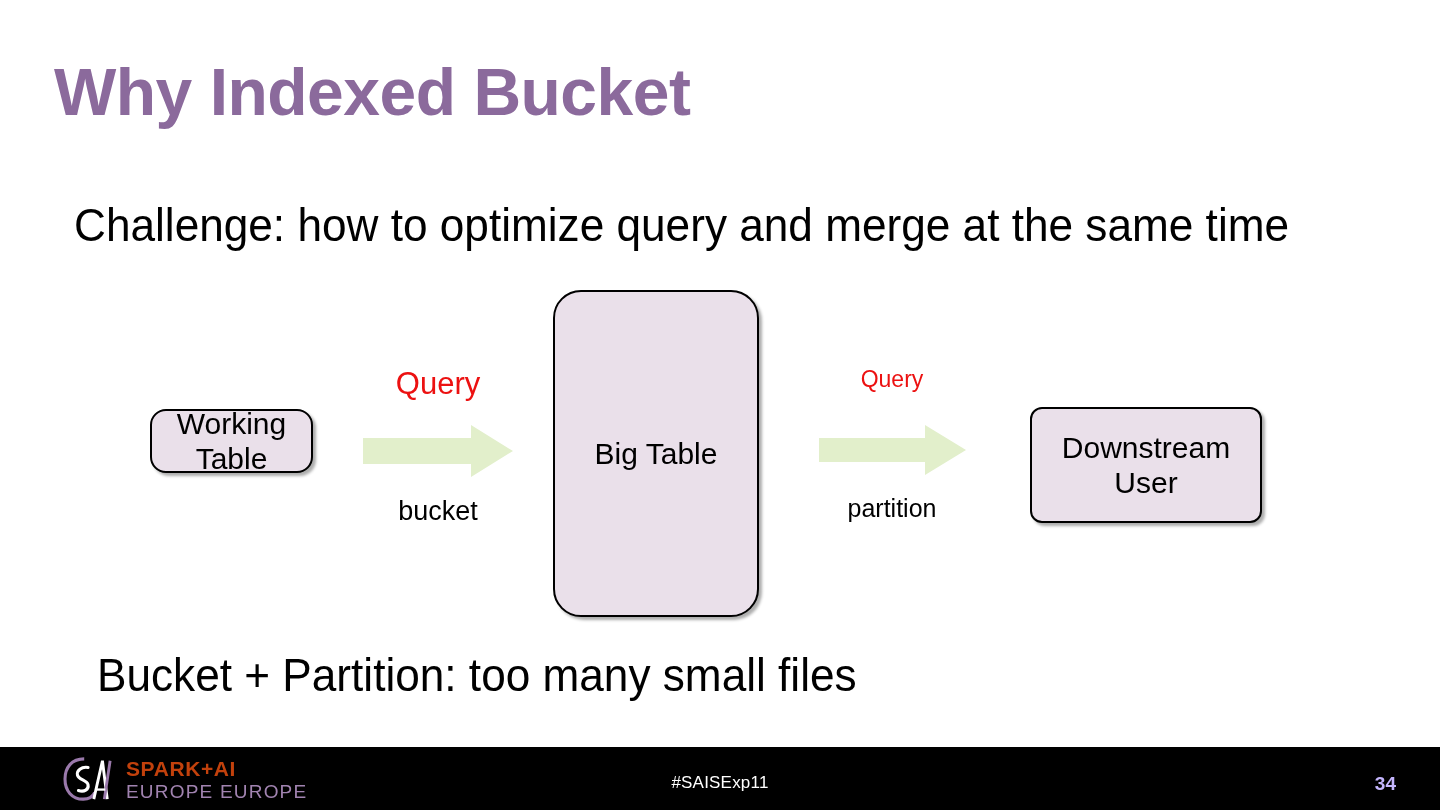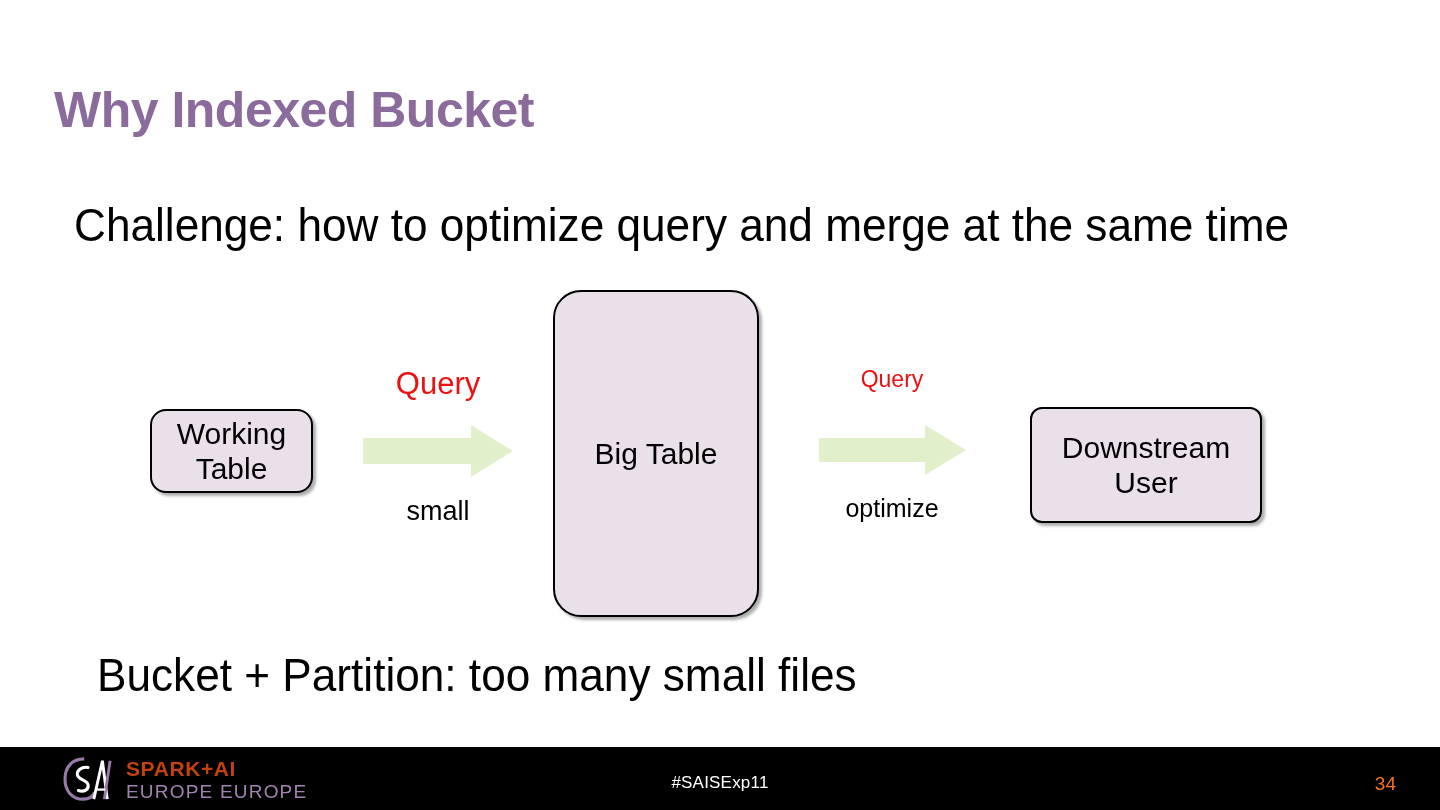--- a/index.html
+++ b/index.html
@@ -16,27 +16,26 @@
     height: 810px;
     background: #ffffff;
     overflow: hidden;
   }
 
   
   #slide-title {
     position: absolute;
     left: 54px;
     top: 58px;
-    font-size: 50px;
+    font-size: 66px;
     font-weight: bold;
     color: #8b6a9c;
     letter-spacing: -0.5px;
     line-height: 1.05;
     white-space: nowrap;
-    margin-top: 26px;
   }
 
   
   #challenge-line {
     position: absolute;
     left: 74px;
     top: 200px;
     font-size: 46px;
     font-weight: normal;
     color: #000000;
@@ -82,21 +81,21 @@
     text-align: center;
     color: #000000;
     font-size: 30px;
     line-height: 1.18;
   }
 
   #node-working-table {
     left: 150px;
     top: 409px;
     width: 163px;
-    height: 84px;
+    height: 64px;
     border-radius: 16px;
   }
 
   #node-big-table {
     left: 553px;
     top: 290px;
     width: 206px;
     height: 327px;
     border-radius: 28px;
   }
@@ -199,23 +198,23 @@
     font-weight: normal;
     letter-spacing: 0.2px;
     padding-bottom: 4px;
     box-sizing: border-box;
     pointer-events: none;
   }
   #footer-page-number {
     position: absolute;
     right: 44px;
     top: 26px;
-    color: #f97316;
+    color: #c4b5fd;
     font-size: 19px;
-    font-weight: normal;
+    font-weight: bold;
   }
 </style>
 </head>
 <body>
 
 <div id="slide">
 
   <div id="slide-title">Why Indexed Bucket</div>
 
   <div id="challenge-line">Challenge: how to optimize query and merge at the same time</div>
@@ -225,33 +224,33 @@
     <div class="node-box" id="node-working-table">
       <span class="node-label">Working
 Table</span>
     </div>
 
     <div class="flow-group" id="flow-merge">
       <div class="flow-action">Query</div>
       <svg class="flow-arrow" width="150" height="54" viewBox="0 0 150 54">
         <path d="M0,14 L108,14 L108,1 L150,27 L108,53 L108,40 L0,40 Z" fill="#e2efcb"></path>
       </svg>
-      <div class="flow-sub">small</div>
+      <div class="flow-sub">bucket</div>
     </div>
 
     <div class="node-box" id="node-big-table">
       <span class="node-label">Big Table</span>
     </div>
 
     <div class="flow-group" id="flow-query">
       <div class="flow-action">Query</div>
       <svg class="flow-arrow" width="147" height="52" viewBox="0 0 147 52">
         <path d="M0,14 L106,14 L106,1 L147,26 L106,51 L106,38 L0,38 Z" fill="#e2efcb"></path>
       </svg>
-      <div class="flow-sub">optimize</div>
+      <div class="flow-sub">partition</div>
     </div>
 
     <div class="node-box" id="node-downstream-user">
       <span class="node-label">Downstream
 User</span>
     </div>
 
   </div>
 
   <div id="conclusion-line">Bucket + Partition: too many small files</div>

